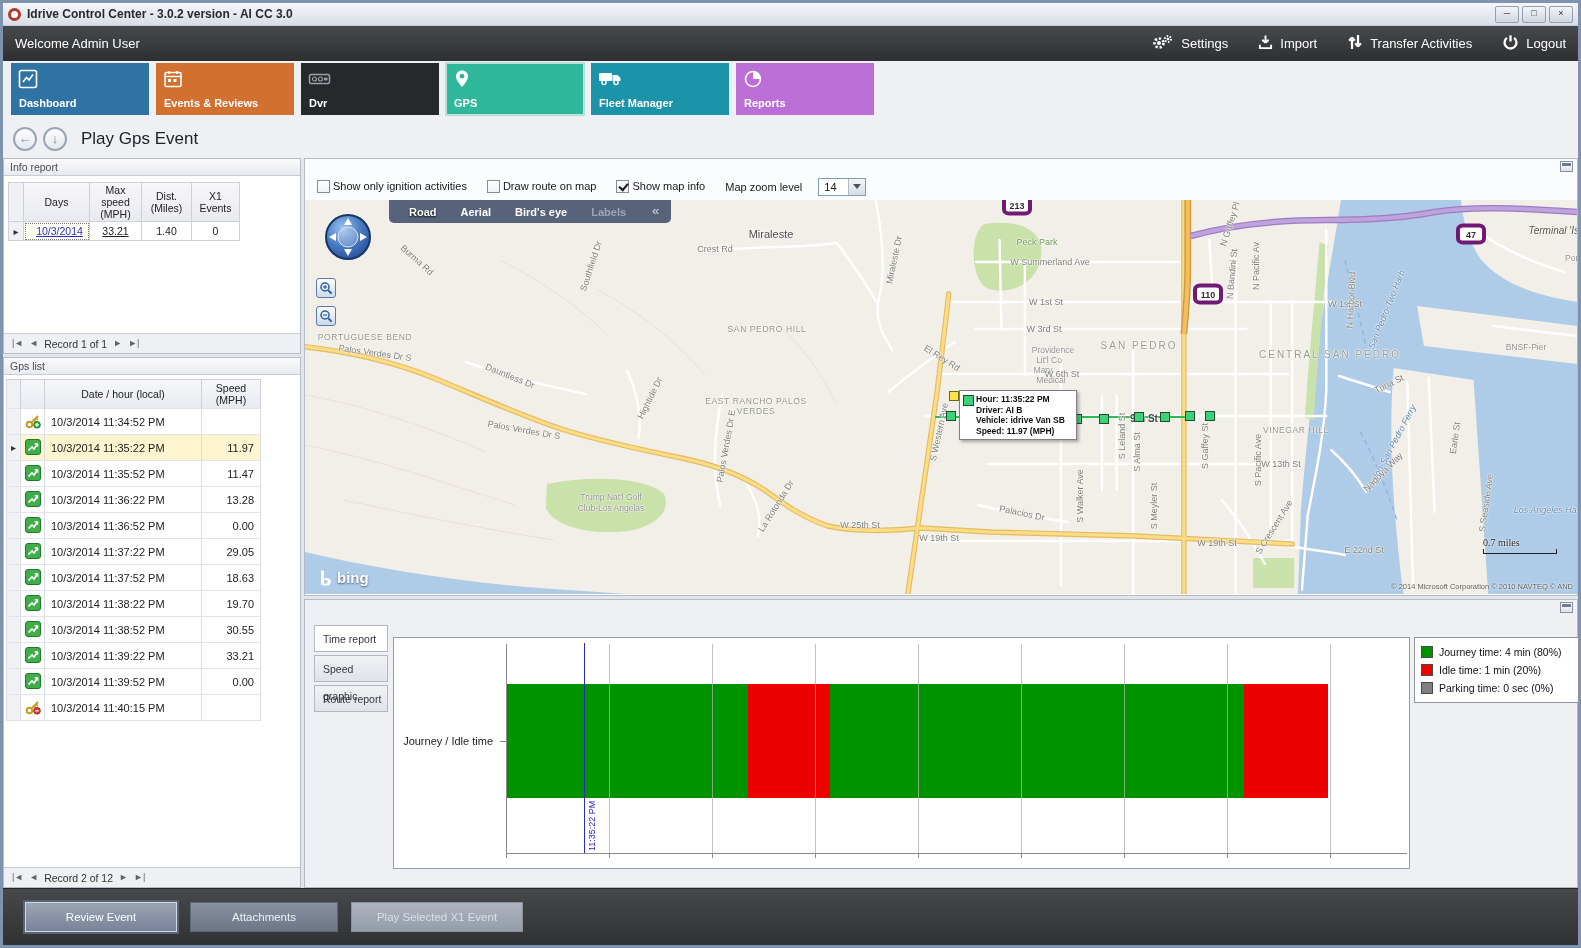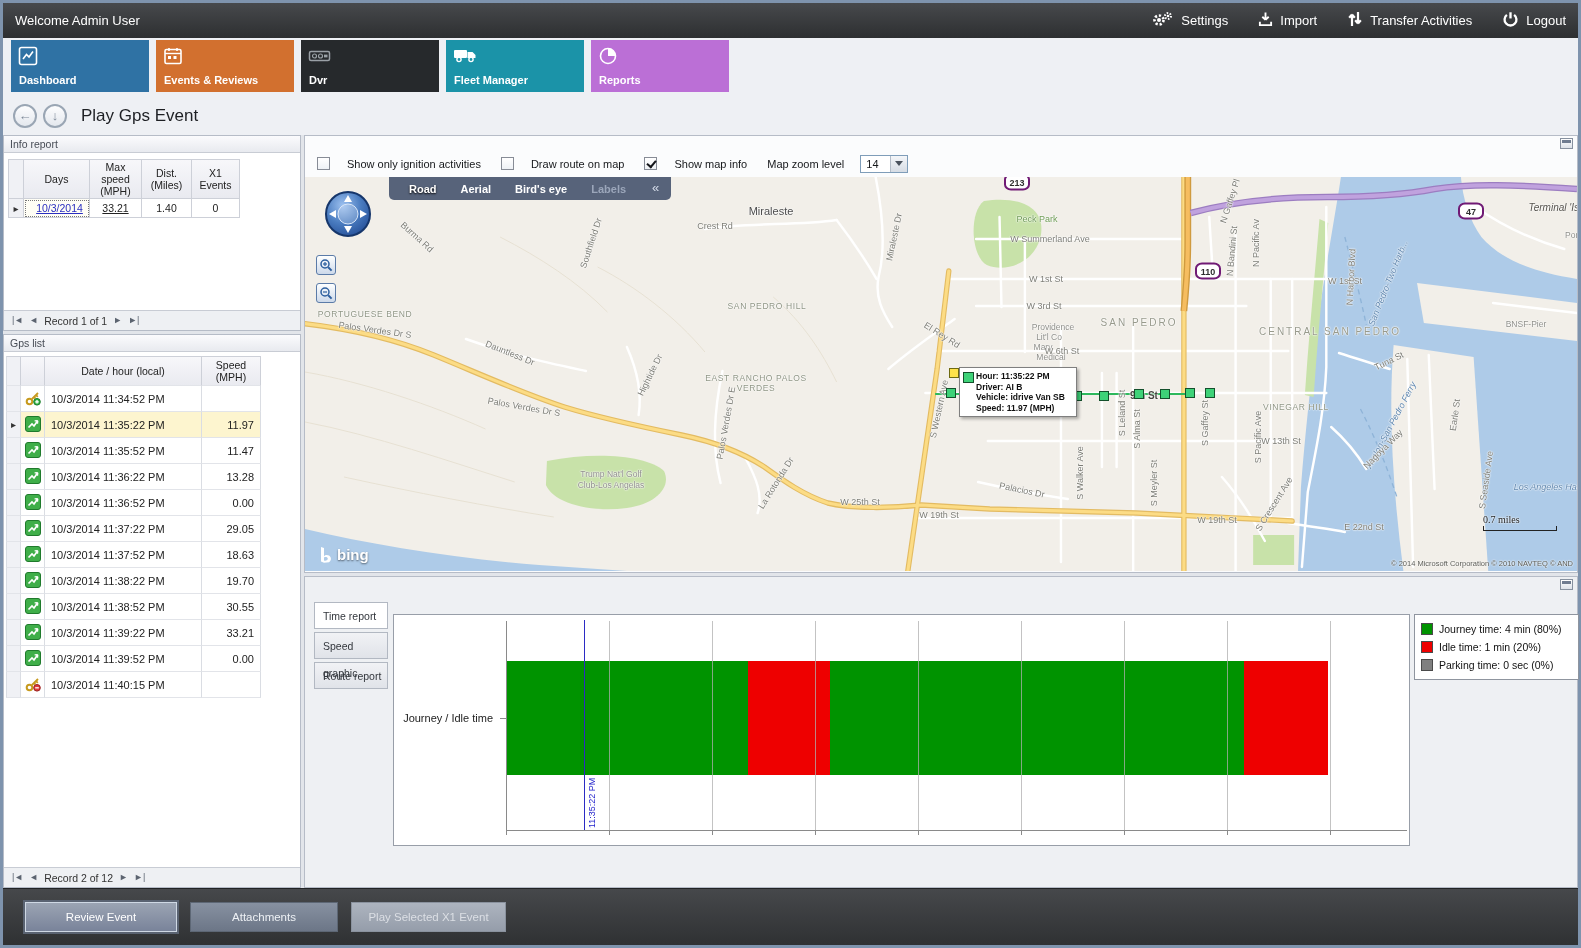--- a/index.html
+++ b/index.html
@@ -70,21 +70,21 @@
   .gdata .gcell{height:26px;}
   .gicon-c{justify-content:center;}
   .gdate{padding-left:6px;font-size:11px;}
   .gspeed{justify-content:flex-end;padding-right:6px;font-size:11px;}
   .grow.sel .gdate,.grow.sel .gspeed,.grow.sel .gicon-c{background:#fdf5cf;}
 
   
   .map-panel{height:438px;flex:0 0 auto;background:#fbfcfd;}
   .map-strip{height:14px;position:relative;}
   .map-toolbar{height:27px;display:flex;align-items:center;gap:20px;padding-left:12px;font-size:11px;color:#16181b;background:#fbfcfd;}
-  .cb{display:flex;align-items:center;gap:17px;}
+  .cb{display:flex;gap:3px;}
   .cb .box{width:13px;height:13px;border:1px solid #878c96;background:linear-gradient(#fff,#eef1f5);position:relative;box-sizing:border-box;}
   .cb.checked .box::after{content:"";position:absolute;left:2px;top:2px;width:7px;height:4px;border-left:2px solid #14161a;border-bottom:2px solid #14161a;transform:rotate(-50deg);}
   .zoomwrap{display:flex;align-items:center;gap:16px;}
   .zoom-select{width:48px;height:18px;border:1px solid #7f9db9;background:#fff;display:flex;align-items:center;font-size:11px;box-sizing:border-box;}
   .zoom-select .val{padding-left:5px;flex:1;}
   .dd-btn{width:16px;height:16px;background:linear-gradient(#f4f6f9,#d6dce4);border-left:1px solid #b4bcc7;display:flex;align-items:center;justify-content:center;}
   .dd-btn::after{content:"";border-left:4px solid transparent;border-right:4px solid transparent;border-top:5px solid #4a525d;}
 
   .map-wrap{position:relative;width:100%;height:394px;overflow:hidden;background:#f2efe9;}
   .map-svg{position:absolute;inset:0;width:100%;height:100%;}
@@ -92,21 +92,21 @@
   .ml{position:absolute;white-space:nowrap;font-size:9px;color:#7d7d76;text-shadow:0 0 2px #fff,0 0 2px #fff,0 0 1px #fff;z-index:10;pointer-events:none;}
   .ml.rdb{color:#45453f;font-size:10px;font-weight:bold;}
   .ml.area{color:#8f9584;font-size:8.5px;letter-spacing:.6px;}
   .ml.dist{color:#989a8c;font-size:10px;letter-spacing:2px;}
   .ml.city{color:#4c4c4c;font-size:11px;}
   .ml.city-i{color:#55524c;font-size:10px;font-style:italic;}
   .ml.water{color:#5e86af;font-style:italic;}
   .ml.park{color:#6f9c55;}
   .ml.poi{color:#8f8f8a;font-size:8.5px;}
 
-  .shield{position:absolute;transform:translate(-50%,-50%);min-width:18px;height:13px;background:#fff;border:2px solid #701a75;border-radius:7px/6px;font-size:9px;font-weight:bold;color:#2e2e2e;display:flex;align-items:center;justify-content:center;padding:0 2px;z-index:11;}
+  .shield{position:absolute;transform:translate(-50%,-50%);min-width:18px;height:13px;background:#fff;border:4px solid #701a75;border-radius:7px/6px;font-size:9px;font-weight:bold;color:#2e2e2e;display:flex;align-items:center;justify-content:center;padding:0 2px;z-index:11;}
 
   .mk{position:absolute;width:10px;height:10px;transform:translate(-50%,-50%);box-sizing:border-box;z-index:20;}
   .mk.point{background:#3ed278;border:1.5px solid #14502c;}
   .mk.start{background:#ffe24a;border:1.5px solid #6e6a10;}
 
   .map-tip{position:absolute;left:654px;top:190px;width:118px;background:#fff;border:1px solid #7f7f7f;box-shadow:2px 2px 3px rgba(0,0,0,.3);font-size:8.5px;font-weight:bold;color:#101010;line-height:10.5px;padding:3px 3px 3px 16px;z-index:30;box-sizing:border-box;}
   .map-tip::before{content:"";position:absolute;left:3px;top:4px;width:9px;height:9px;background:#3ed278;border:1px solid #14502c;}
 
   .map-styles{position:absolute;left:84px;top:0;height:23px;display:flex;align-items:center;background:rgba(60,74,102,.85);border-radius:0 0 5px 5px;padding:0 8px;z-index:40;}
   .ms-item{color:#fff;font-size:11px;font-weight:bold;padding:0 12px;}
@@ -142,27 +142,36 @@
   .cursor-lbl{position:absolute;top:213px;transform:rotate(-90deg);transform-origin:0 0;font-size:9px;color:#2222cc;z-index:6;white-space:nowrap;}
   .legend{position:absolute;left:1109px;top:37px;width:165px;background:#fff;border:1px solid #8f959f;padding:5px 6px;box-sizing:border-box;}
   .leg-item{display:flex;align-items:center;gap:6px;height:18px;font-size:10.5px;color:#111;}
   .leg-sq{width:12px;height:12px;border:1px solid #4a4a4a;flex:0 0 auto;box-sizing:border-box;}
 
   
   .footer{height:56px;flex:0 0 auto;background:linear-gradient(#46484b,#2f3133);display:flex;align-items:center;gap:13px;padding-left:22px;border-top:1px solid #212325;}
   .f-btn{height:30px;font-size:11.5px;font-family:"Liberation Sans",sans-serif;display:flex;align-items:center;justify-content:center;box-sizing:border-box;}
   .f-btn.focused{width:152px;background:linear-gradient(#9ba4b3,#79839a);border:1px solid #cfd8e4;box-shadow:0 0 0 2px #5a6372;color:#fff;}
   .f-btn.normal{width:148px;background:linear-gradient(#8791a1,#6c7687);border:1px solid #5d6775;color:#eef1f5;}
-  .f-btn.disabled{width:155px;background:linear-gradient(#adb4bf,#959daa);border:1px solid #8a929e;color:#dcdfe5;}
+  .f-btn.disabled{width:172px;background:linear-gradient(#adb4bf,#959daa);border:1px solid #8a929e;color:#dcdfe5;}
 </style>
 </head>
 <body>
 
 <div class="app">
 
+  <div class="titlebar">
+    <span class="app-ico"></span>
+    <span class="t-title">Idrive Control Center - 3.0.2 version - AI CC 3.0</span>
+    <span class="win-btns">
+      <span class="win-btn">─</span>
+      <span class="win-btn">□</span>
+      <span class="win-btn">×</span>
+    </span>
+  </div>
 
   <div class="topbar">
     <span class="welcome">Welcome Admin User</span>
     <div class="actions">
       <div class="action">
         <span><svg width="24" height="17" viewBox="0 0 24 17">
               <circle cx="9" cy="9" r="4.5" fill="none" stroke="#fff" stroke-width="2.6" stroke-dasharray="2.2 1.9"></circle>
               <circle cx="9" cy="9" r="2" fill="#fff"></circle>
               <circle cx="18" cy="5" r="3" fill="none" stroke="#fff" stroke-width="2" stroke-dasharray="1.6 1.5"></circle>
               <circle cx="18" cy="5" r="1.3" fill="#fff"></circle>
@@ -213,20 +222,27 @@
       <span class="tlbl">Events &amp; Reviews</span>
     </div>
     <div class="navtab" style="background: rgb(38, 41, 44);">
       <span class="tico"><svg width="24" height="20" viewBox="0 0 24 20">
             <rect x="1.5" y="5.5" width="20" height="9" rx="1.5" fill="none" stroke="#9aa0a6" stroke-width="1.5"></rect>
             <circle cx="6.5" cy="10" r="2" fill="none" stroke="#9aa0a6" stroke-width="1.2"></circle>
             <circle cx="12.5" cy="10" r="2" fill="none" stroke="#9aa0a6" stroke-width="1.2"></circle>
             <rect x="16" y="8.6" width="3.5" height="2.8" fill="#9aa0a6"></rect>
           </svg></span>
       <span class="tlbl">Dvr</span>
+    </div>
+    <div class="navtab selected" style="background: rgb(46, 183, 154);">
+      <span class="tico"><svg width="18" height="20" viewBox="0 0 18 20">
+            <path d="M9,1.5 C12.6,1.5 15,4.2 15,7.4 C15,11.5 9,18 9,18 C9,18 3,11.5 3,7.4 C3,4.2 5.4,1.5 9,1.5 Z" fill="#fff"></path>
+            <circle cx="9" cy="7.2" r="2.4" fill="#2eb79a"></circle>
+          </svg></span>
+      <span class="tlbl">GPS</span>
     </div>
     <div class="navtab" style="background: rgb(27, 147, 168);">
       <span class="tico"><svg width="25" height="18" viewBox="0 0 25 18">
             <rect x="1" y="4" width="13" height="8" rx="1" fill="#fff"></rect>
             <path d="M14.5,6 h5 l3,3 v3 h-8 Z" fill="#fff"></path>
             <circle cx="6" cy="13.5" r="2.1" fill="#1b93a8" stroke="#fff" stroke-width="1.4"></circle>
             <circle cx="18" cy="13.5" r="2.1" fill="#1b93a8" stroke="#fff" stroke-width="1.4"></circle>
           </svg></span>
       <span class="tlbl">Fleet Manager</span>
     </div>

